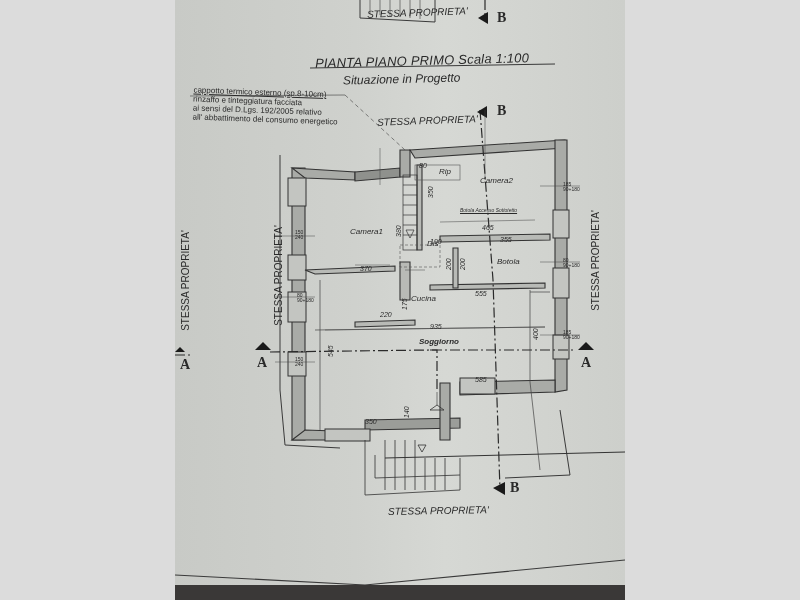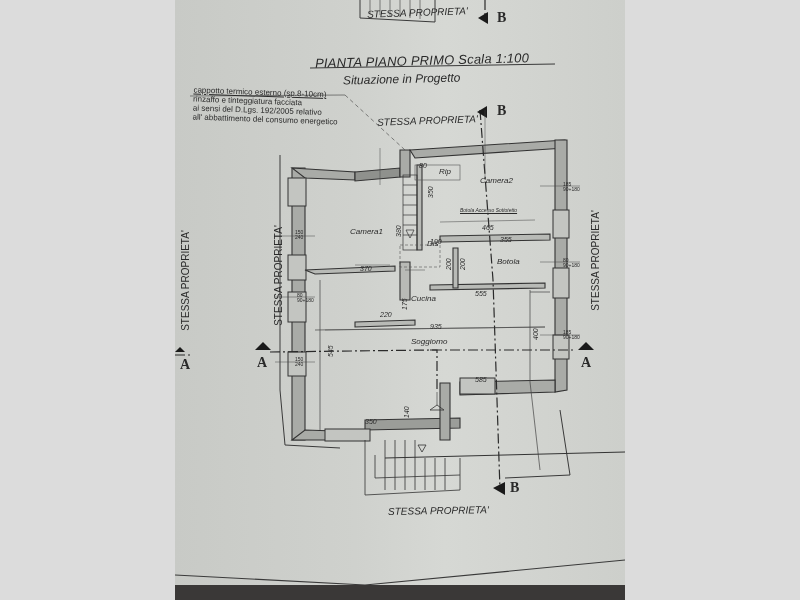--- a/index.html
+++ b/index.html
@@ -163,21 +163,21 @@
   <div class="txt sec" style="left:335px;top:480px;">B</div>
   <div class="txt sec" style="left:82px;top:355px;">A</div>
   <div class="txt sec" style="left:5px;top:357px;">A</div>
   <div class="txt sec" style="left:406px;top:355px;">A</div>
 
   <div class="txt room" style="left:175px;top:227px;">Camera1</div>
   <div class="txt room" style="left:305px;top:176px;">Camera2</div>
   <div class="txt room" style="left:188px;top:294px;margin-left:48px;">Cucina</div>
   <div class="txt room" style="left:322px;top:257px;">Botola</div>
   <div class="txt room" style="left:252px;top:239px;">Dis</div>
-  <div class="txt room" style="left:236px;top:337px;">Soggiorno</div>
+  <div class="txt room" style="left:244px;top:337px;font-weight:bold;">Soggiorno</div>
   <div class="txt room" style="left:264px;top:167px;">Rip</div>
 
   <div class="txt" style="left:285px;top:207px;font-size:5px;text-decoration:underline;font-style:italic;">Botola Accesso Sottotetto</div>
 
   <div class="txt dim" style="left:185px;top:265px;">370</div>
   <div class="txt dim" style="left:205px;top:311px;">220</div>
   <div class="txt dimv" style="left:226px;top:310px;">175</div>
   <div class="txt dim" style="left:255px;top:323px;">935</div>
   <div class="txt dim" style="left:307px;top:224px;">465</div>
   <div class="txt dim" style="left:325px;top:236px;">355</div>

